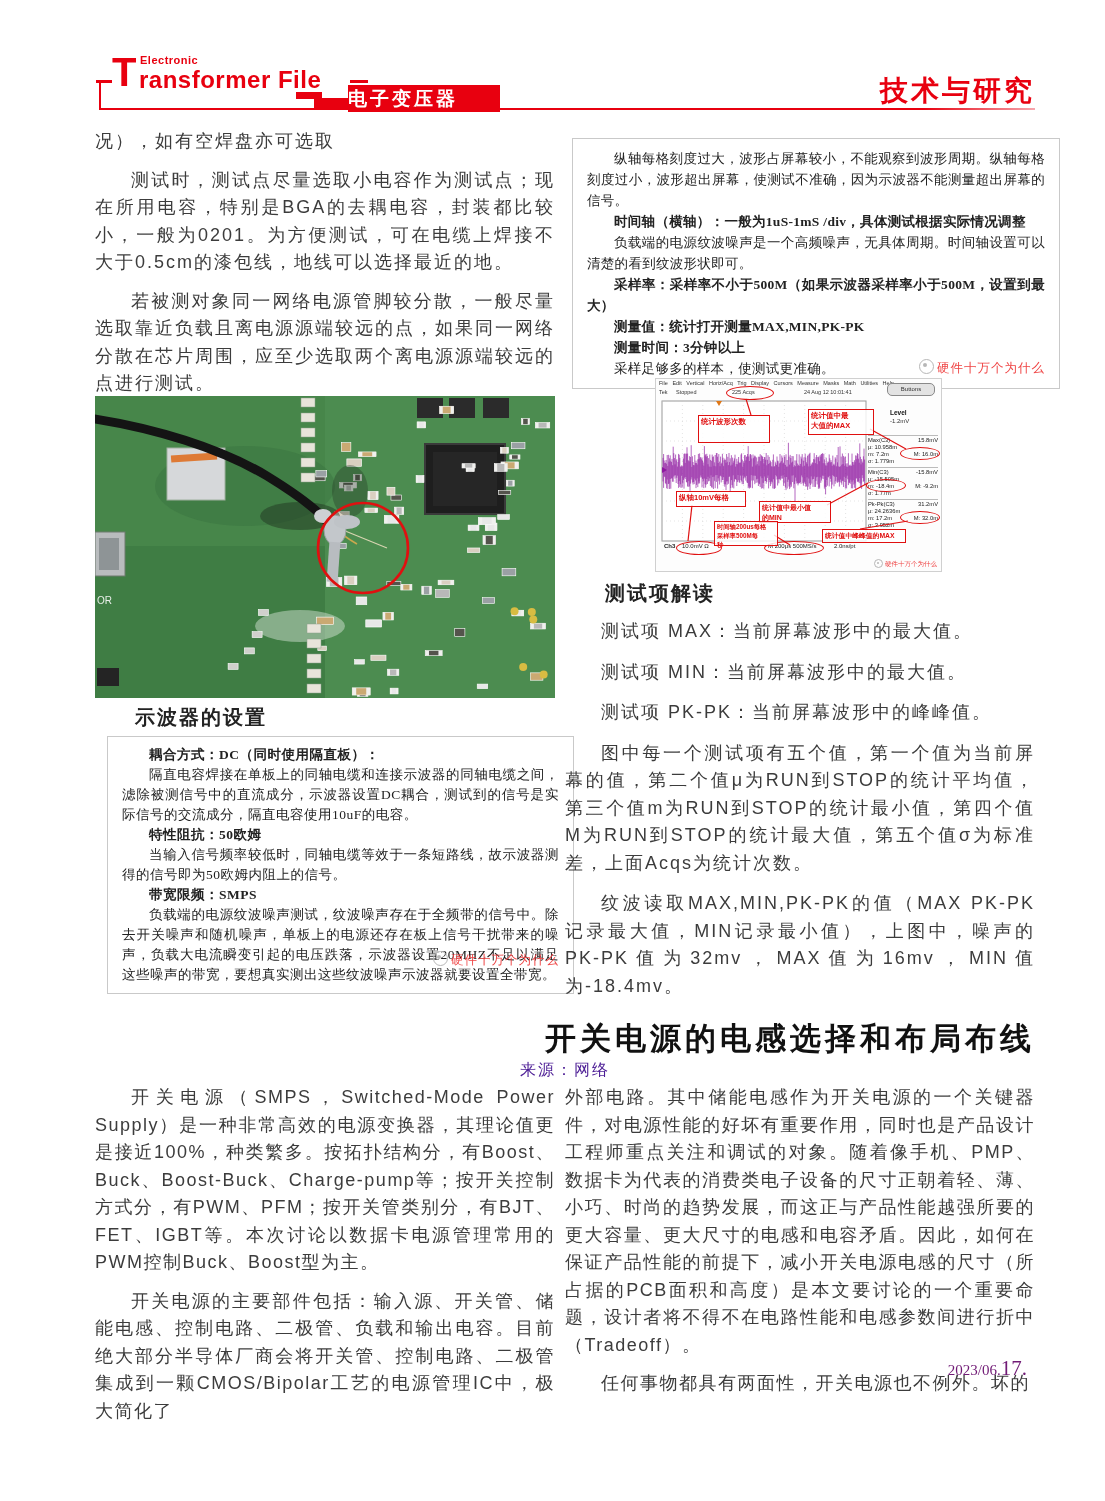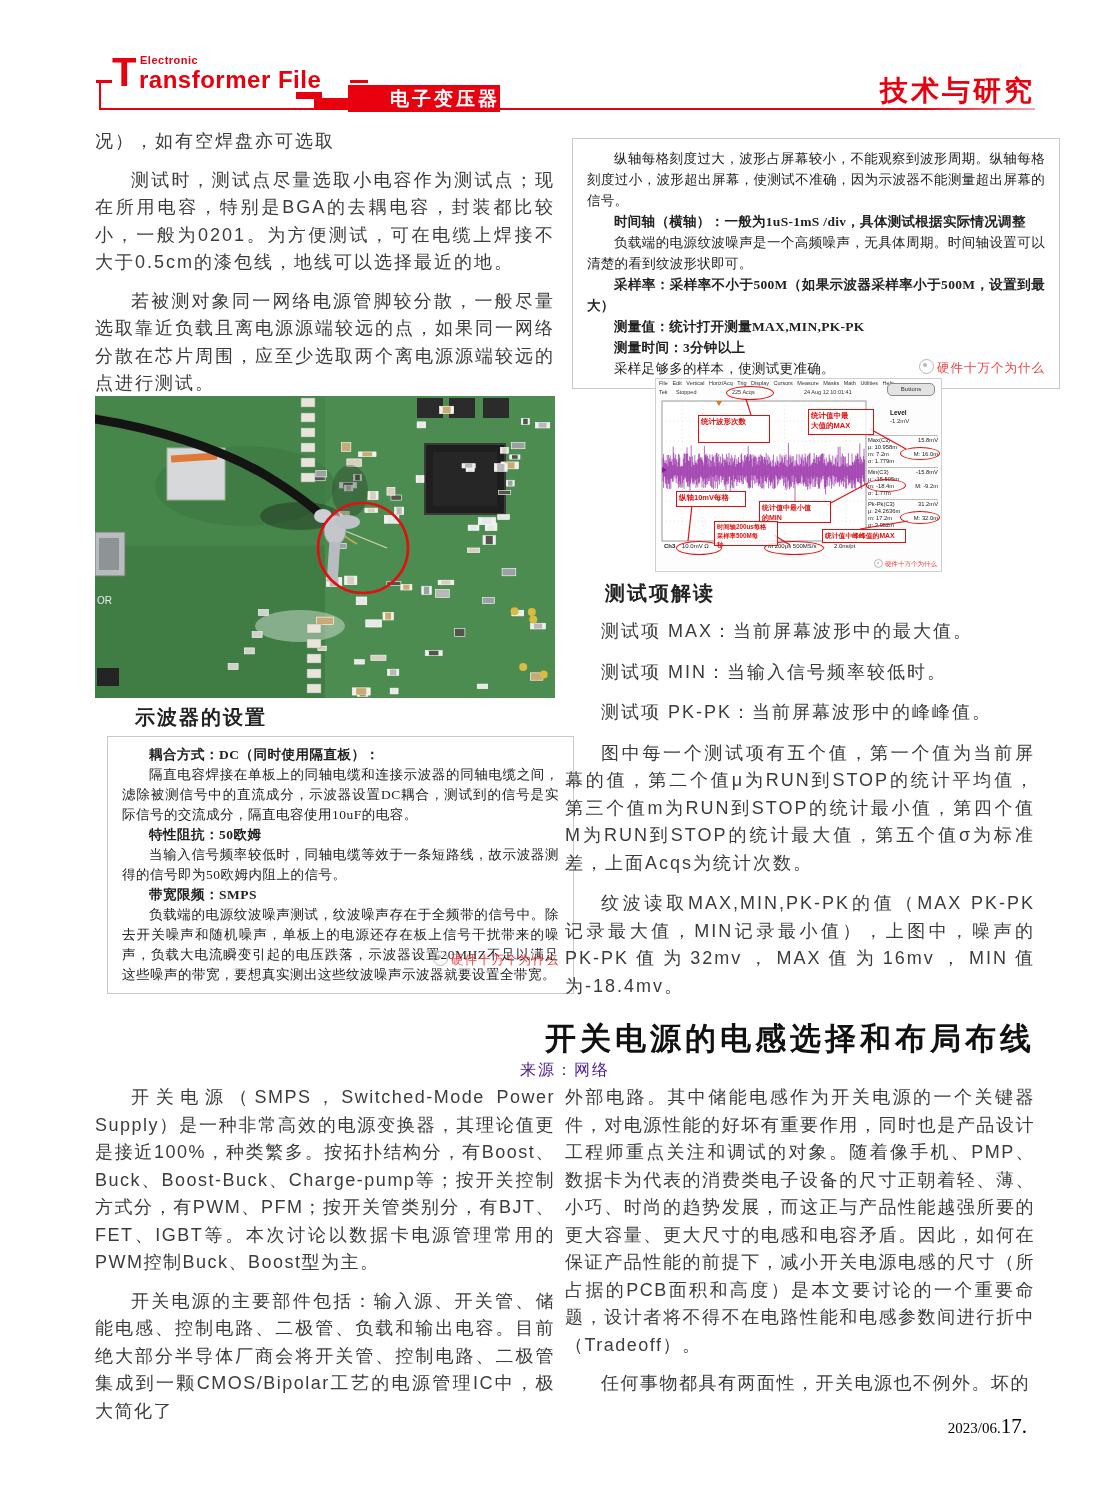--- a/index.html
+++ b/index.html
@@ -11,21 +11,21 @@
   .hdr-sup{position:absolute;left:140px;top:54px;font-size:11px;font-weight:bold;color:#e8000f;letter-spacing:.5px;}
   .hdr-rest{position:absolute;left:139px;top:66px;font-size:24px;font-weight:bold;color:#e8000f;letter-spacing:.5px;}
   .hdr-dash-l{position:absolute;left:96px;top:80px;width:16px;height:3px;background:#e8000f;}
   .hdr-dash-r{position:absolute;left:350px;top:80px;width:18px;height:3px;background:#e8000f;}
   .hdr-vline{position:absolute;left:99px;top:82px;width:2px;height:28px;background:#e8000f;}
   .hdr-rule{position:absolute;left:100px;top:108px;width:935px;height:2px;
             background:linear-gradient(to right,#e8000f 0%,#e8000f 88%,#f6a6ad 100%);}
   .hdr-step1{position:absolute;left:296px;top:92px;width:26px;height:7px;background:#e8000f;}
   .hdr-step2{position:absolute;left:314px;top:98px;width:38px;height:12px;background:#e8000f;}
   .hdr-tab{position:absolute;left:348px;top:85px;width:152px;height:27px;background:#e8000f;color:#fff;
-           font-size:19px;font-weight:bold;letter-spacing:3px;text-align:right;line-height:27px;}
+           font-size:19px;font-weight:bold;letter-spacing:3px;text-align:left;line-height:27px;}
   .hdr-section{position:absolute;right:70px;top:72px;font-size:28px;font-weight:900;color:#e8000f;letter-spacing:3px;}
 
   
   .colL{position:absolute;left:95px;width:460px;}
   .colR{position:absolute;left:565px;width:470px;}
   .body-p{font-size:18px;line-height:27.5px;letter-spacing:2px;text-align:justify;margin:0 0 11px 0;color:#3c3c3c;}
   .ind{text-indent:2em;}
   .sec-head{font-size:20px;font-weight:bold;color:#222;letter-spacing:2px;}
 
   
@@ -69,21 +69,21 @@
   #osc-wm{right:4px;bottom:2px;font-size:6.5px;letter-spacing:0;}
   #osc-wm .wm-ic{width:7px;height:7px;border-width:1px;margin-right:2px;}
   #osc-wm .wm-ic:after{left:1.5px;top:1.5px;width:2px;height:2px;}
 
   
   #article-title{position:absolute;left:95px;top:1018px;width:940px;text-align:right;
                  font-size:31px;font-weight:900;color:#111;letter-spacing:4px;}
   #article-source{position:absolute;left:95px;top:1060px;width:940px;text-align:center;font-size:16px;color:#4c1d95;letter-spacing:2px;}
 
   
-  #footer{position:absolute;right:78px;top:1414px;font-family:"Liberation Serif",serif;color:#000000;}
+  #footer{position:absolute;right:78px;top:1356px;font-family:"Liberation Serif",serif;color:#701a75;}
   #footer .f1{font-size:15px;}
   #footer .f2{font-size:21px;}
 </style>
 </head>
 <body>
 
 <div class="page">
 
   <div>
     <span class="hdr-dash-l"></span>
@@ -460,21 +460,21 @@
     <div class="osc-ann" style="left:166px;top:150px;width:78px;height:10px;font-size:6.8px">
       <div>统计值中峰峰值的MAX</div>
     </div>
 
     <span class="wm" id="osc-wm"><span class="wm-ic"></span><span>硬件十万个为什么</span></span>
   </div>
 
   <div class="sec-head" style="position:absolute;left:605px;top:580px">测试项解读</div>
   <div class="colR" style="top:618px">
     <p class="body-p ind" style="margin-bottom:13px">测试项 MAX：当前屏幕波形中的最大值。</p>
-    <p class="body-p ind" style="margin-bottom:13px">测试项 MIN：当输入信号频率较低时。</p>
+    <p class="body-p ind" style="margin-bottom:13px">测试项 MIN：当前屏幕波形中的最大值。</p>
     <p class="body-p ind" style="margin-bottom:13px">测试项 PK-PK：当前屏幕波形中的峰峰值。</p>
     <p class="body-p ind" style="margin-bottom:13px">图中每一个测试项有五个值，第一个值为当前屏幕的值，第二个值μ为RUN到STOP的统计平均值，第三个值m为RUN到STOP的统计最小值，第四个值M为RUN到STOP的统计最大值，第五个值σ为标准差，上面Acqs为统计次数。</p>
     <p class="body-p ind">纹波读取MAX,MIN,PK-PK的值（MAX PK-PK记录最大值，MIN记录最小值），上图中，噪声的PK-PK值为32mv，MAX值为16mv，MIN值为-18.4mv。</p>
   </div>
 
   <div id="article-title">开关电源的电感选择和布局布线</div>
   <div id="article-source">来源：网络</div>
   <div class="colL" style="top:1084px">
     <p class="body-p ind" style="letter-spacing:1.5px">开关电源（SMPS，Switched-Mode Power Supply）是一种非常高效的电源变换器，其理论值更是接近100%，种类繁多。按拓扑结构分，有Boost、Buck、Boost-Buck、Charge-pump等；按开关控制方式分，有PWM、PFM；按开关管类别分，有BJT、FET、IGBT等。本次讨论以数据卡电源管理常用的PWM控制Buck、Boost型为主。</p>
     <p class="body-p ind" style="letter-spacing:1.5px">开关电源的主要部件包括：输入源、开关管、储能电感、控制电路、二极管、负载和输出电容。目前绝大部分半导体厂商会将开关管、控制电路、二极管集成到一颗CMOS/Bipolar工艺的电源管理IC中，极大简化了</p>

